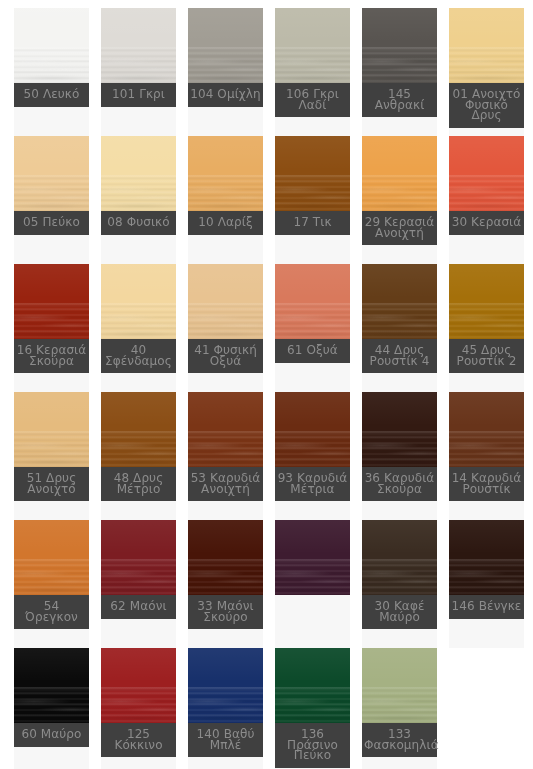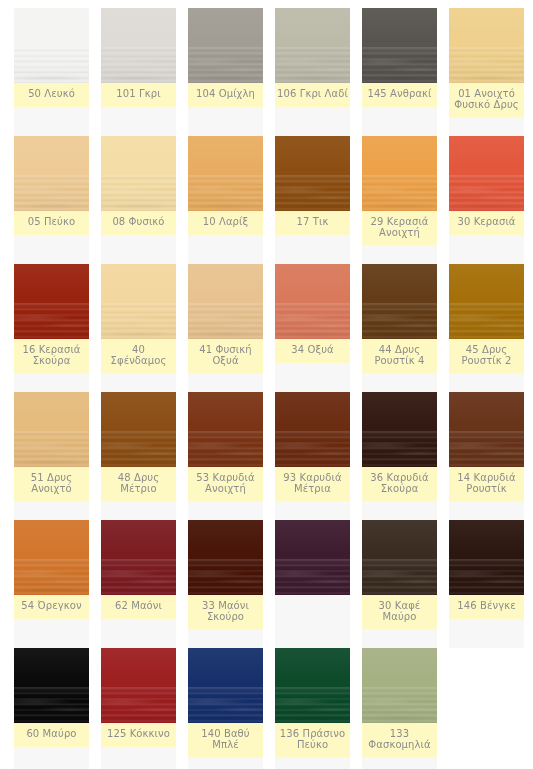--- a/index.html
+++ b/index.html
@@ -92,26 +92,26 @@
   .swatch-chip .chip-grain::before {
     content: "";
     position: absolute;
     left: 0; right: 0; top: 0;
     height: 6px;
     background: linear-gradient(180deg, rgba(255,255,255,0.10), rgba(255,255,255,0));
   }
 
   .swatch-label {
     padding: 6px 2px 7px 2px;
-    font-size: 10px;
+    font-size: 12px;
     line-height: 10.5px;
     color: #8c8c8c;
     text-align: center;
     letter-spacing: 0.1px;
-    background: #fef9c3;
+    background: #404040;
   }
 </style>
 </head>
 <body>
 
 <div id="palette-grid">
     <div class="swatch-card">
       <div class="swatch-chip" style="--c: #f4f4f2;">
         <div class="chip-base"></div>
         <div class="chip-grain"></div>
@@ -230,21 +230,21 @@
         <div class="chip-sheen"></div>
       </div>
       <div class="swatch-label">41 Φυσική Οξυά</div>
     </div>
     <div class="swatch-card">
       <div class="swatch-chip" style="--c: #d9795c;">
         <div class="chip-base"></div>
         <div class="chip-grain"></div>
         <div class="chip-sheen"></div>
       </div>
-      <div class="swatch-label">34 Οξυά</div>
+      <div class="swatch-label">61 Οξυά</div>
     </div>
     <div class="swatch-card">
       <div class="swatch-chip" style="--c: #643d18;">
         <div class="chip-base"></div>
         <div class="chip-grain"></div>
         <div class="chip-sheen"></div>
       </div>
       <div class="swatch-label">44 Δρυς Ρουστίκ 4</div>
     </div>
     <div class="swatch-card">

